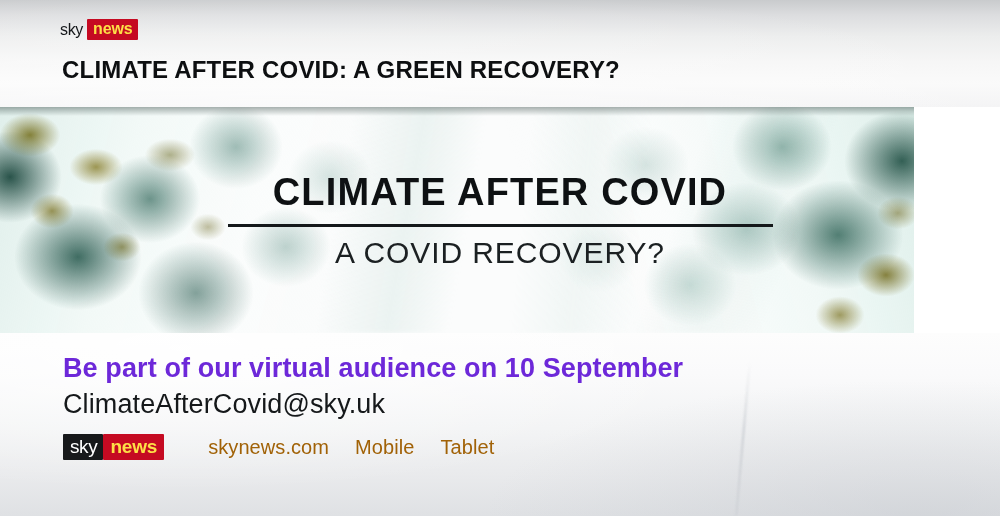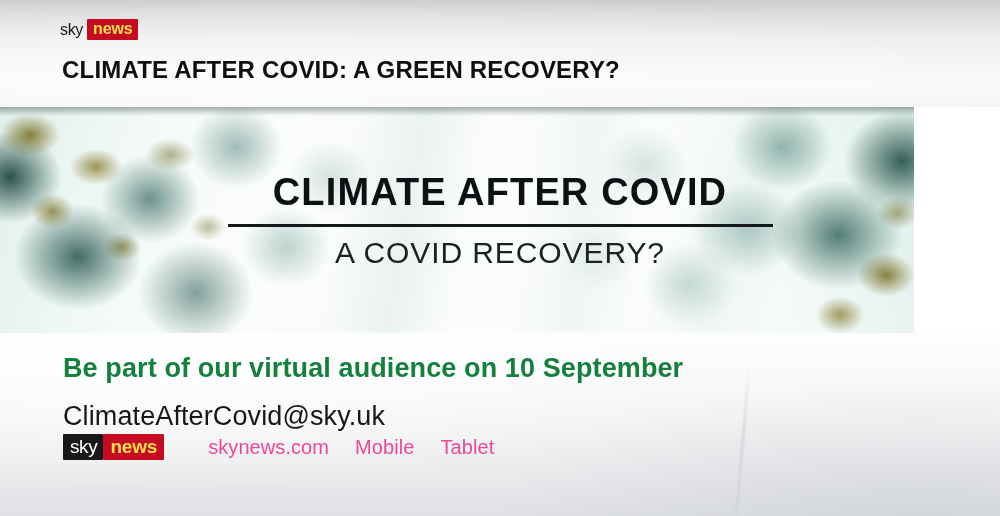--- a/index.html
+++ b/index.html
@@ -257,35 +257,34 @@
 
   .cta-line1 {
     position: absolute;
     left: 63px;
     top: 352px;
     z-index: 3;
     font-size: 27px;
     line-height: 33px;
     font-weight: 600;
     letter-spacing: 0.004em;
-    color: #15803d;
+    color: #6d28d9;
     white-space: nowrap;
   }
   .cta-line2 {
     position: absolute;
     left: 63px;
     top: 388px;
     z-index: 3;
     font-size: 27px;
     line-height: 33px;
     font-weight: 400;
     letter-spacing: 0.004em;
     color: #15181a;
     white-space: nowrap;
-    margin-top: 12px;
   }
 
   .footer-row {
     position: absolute;
     left: 63px;
     top: 434px;
     z-index: 3;
     display: flex;
     align-items: center;
     white-space: nowrap;
@@ -304,21 +303,21 @@
     border-radius: 1px;
   }
   .footer-links {
     display: flex;
     align-items: flex-start;
     gap: 26px;
     margin-left: 44px;
     font-size: 20px;
     line-height: 24px;
     font-weight: 400;
-    color: #ec4899;
+    color: #a16207;
     letter-spacing: 0.004em;
   }
 </style>
 </head>
 <body>
 
 <div id="screen">
 
   <div class="header">
 

